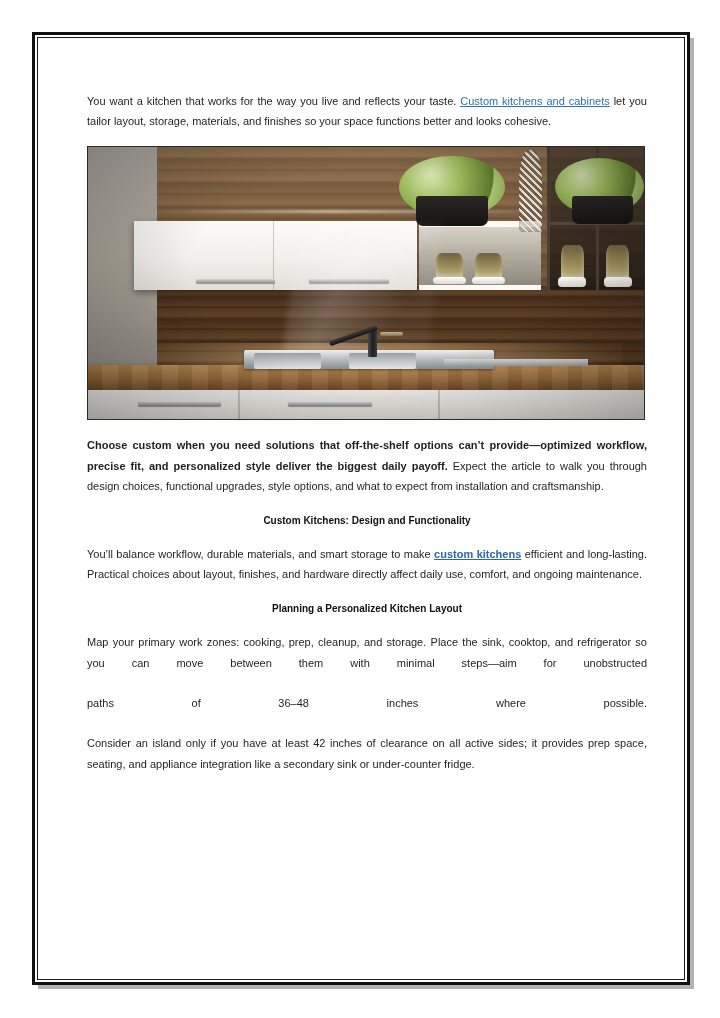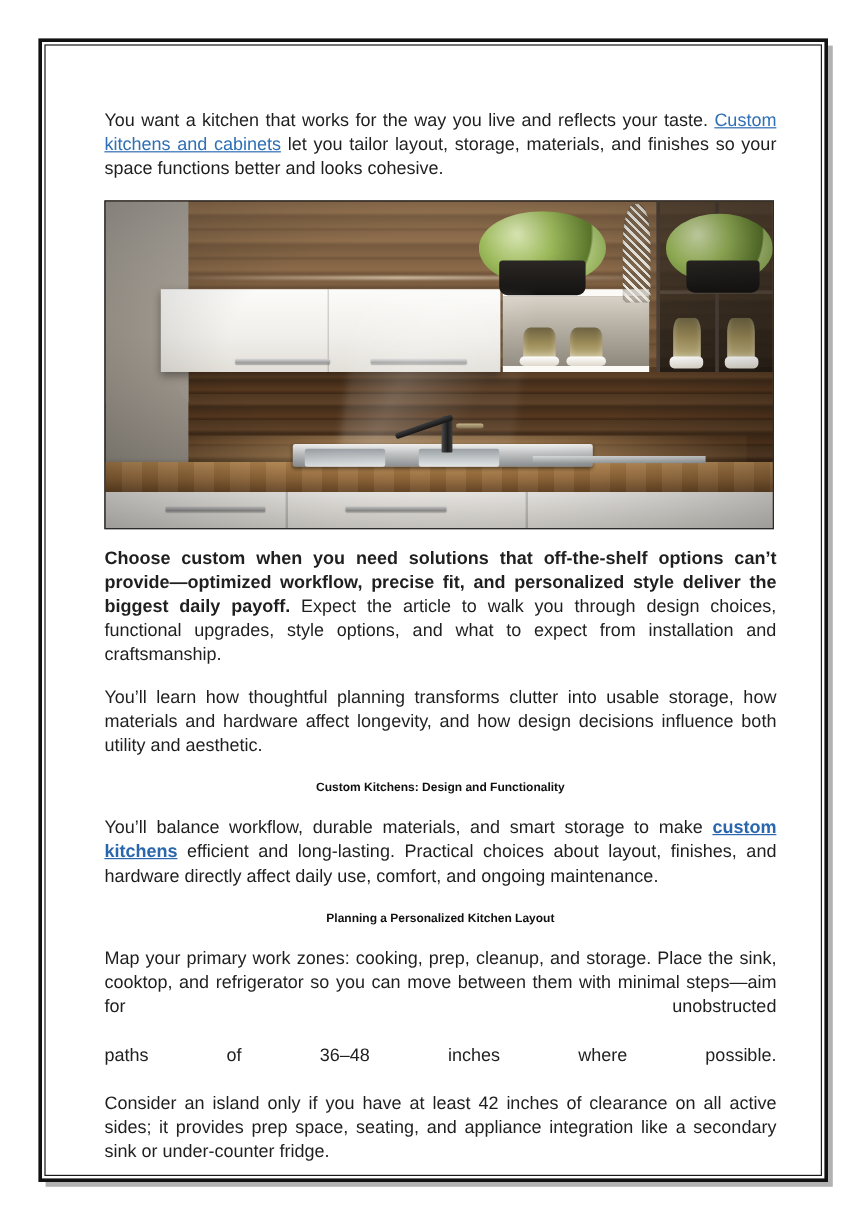--- a/index.html
+++ b/index.html
@@ -52,21 +52,21 @@
     font-weight: bold;
     line-height: 25px;
     text-align: center;
     color: #1b1b1b;
     margin: 0 0 22px 0;
     letter-spacing: -0.1px;
     padding: 0 8px;
   }
 
   p.body-text {
-    font-size: 15px;
+    font-size: 11px;
     line-height: 20.2px;
     color: #1f1f1f;
     text-align: justify;
     margin: 0 0 15px 0;
   }
 
   h3.section-heading {
     font-size: 10px;
     line-height: 20px;
     font-weight: bold;
@@ -381,21 +381,20 @@
         <div class="faucet-stem"></div>
         <div class="faucet-arm"></div>
         <div class="faucet-handle"></div>
 
         <div class="vignette"></div>
       </div>
     </div>
 
     <p class="body-text"><span class="lead-bold">Choose custom when you need solutions that off-the-shelf options can’t provide—optimized workflow, precise fit, and personalized style deliver the biggest daily payoff.</span><span> Expect the article to walk you through design choices, functional upgrades, style options, and what to expect from installation and craftsmanship.</span></p>
 
-    <p class="body-text">You’ll learn how thoughtful planning transforms clutter into usable storage, how materials and hardware affect longevity, and how design decisions influence both utility and aesthetic.</p>
 
     <h3 class="section-heading">Custom Kitchens: Design and Functionality</h3>
 
     <p class="body-text"><span>You’ll balance workflow, durable materials, and smart storage to make </span><a class="doc-link bold" href="#">custom kitchens</a><span> efficient and long-lasting. Practical choices about layout, finishes, and hardware directly affect daily use, comfort, and ongoing maintenance.</span></p>
 
     <h3 class="section-heading">Planning a Personalized Kitchen Layout</h3>
 
     <p class="body-text"><span class="stretch-line">Map your primary work zones: cooking, prep, cleanup, and storage. Place the sink, cooktop, and refrigerator so you can move between them with minimal steps—aim for unobstructed</span><span class="stretch-line">paths of 36–48 inches where possible.</span><span>Consider an island only if you have at least 42 inches of clearance on all active sides; it provides prep space, seating, and appliance integration like a secondary sink or under-counter fridge.</span></p>
 
   </div>

